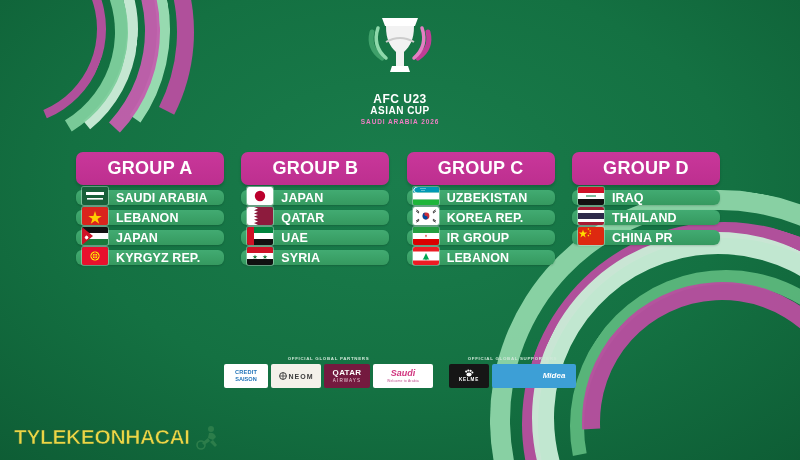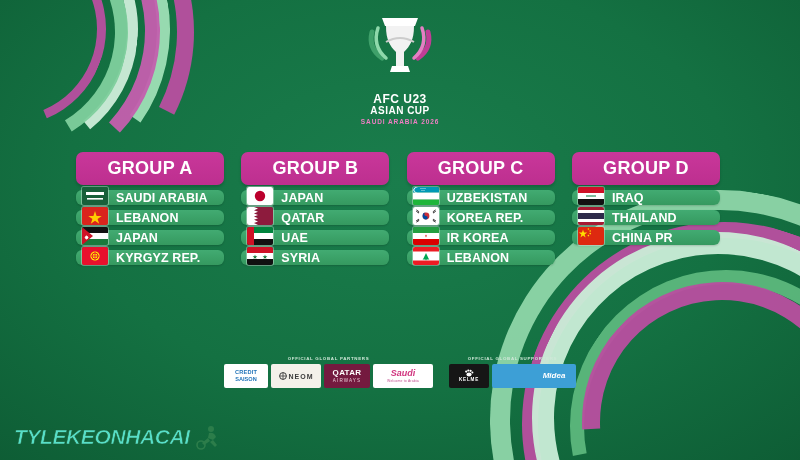--- a/index.html
+++ b/index.html
@@ -185,23 +185,22 @@
     left: 14px;
     bottom: 10px;
     display: flex;
     align-items: center;
     gap: 4px;
     opacity: .92;
   }
   .wm-text {
     font-size: 21px;
     font-weight: bold;
-    font-style: italic;
     letter-spacing: -.4px;
-    color: #5eead4;
+    color: #fde047;
     -webkit-text-stroke: 0.6px #1d5e37;
   }
   .wm-icon { width: 30px; height: 26px; }
 </style>
 </head>
 <body>
 
 <div id="stage">
 
   <div class="bg-base2"></div>
@@ -384,21 +383,21 @@
 
       <div class="team-row">
         <span class="flag">
           <svg viewBox="0 0 26 18">
               <rect width="26" height="6" fill="#239f40"></rect>
               <rect y="6" width="26" height="6" fill="#fff"></rect>
               <rect y="12" width="26" height="6" fill="#da0000"></rect>
               <path d="M13 7.4 q1.4 1 0 3.2 q-1.4-2.2 0-3.2z" fill="#da0000"></path>
             </svg>
         </span>
-        <span class="team-name">IR KOREA</span>
+        <span class="team-name">IR GROUP</span>
       </div>
 
       <div class="team-row">
         <span class="flag">
           <svg viewBox="0 0 26 18">
               <rect width="26" height="18" fill="#fff"></rect>
               <rect width="26" height="4.5" fill="#ed1c24"></rect>
               <rect y="13.5" width="26" height="4.5" fill="#ed1c24"></rect>
               <path d="M13 6 l2.6 5.6 h-5.2 z M13 8.2 l3.4 4.2 h-6.8 z" fill="#00a651"></path>
               <rect x="12.5" y="11.4" width="1" height="1.8" fill="#00a651"></rect>

